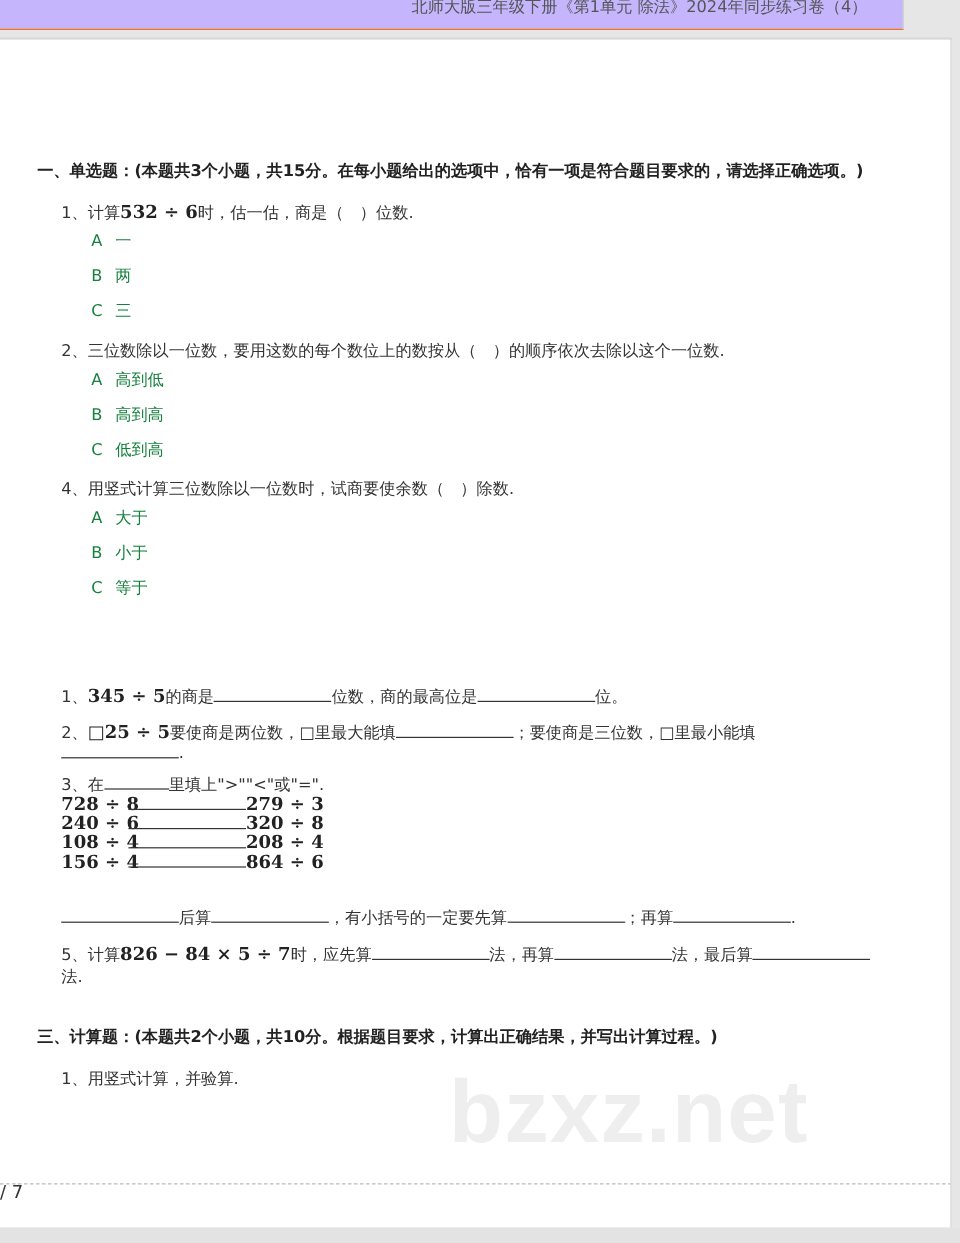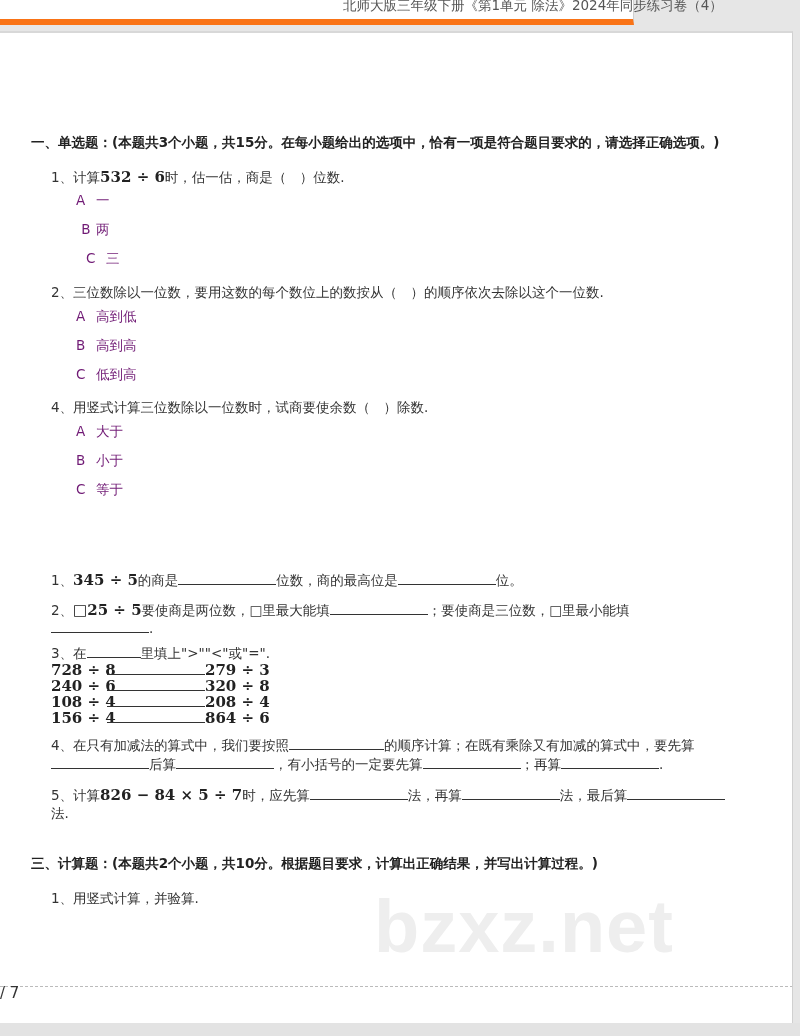--- a/index.html
+++ b/index.html
@@ -4,24 +4,24 @@
 <style>
   * { box-sizing: border-box; margin: 0; padding: 0; }
   html, body { width: 800px; height: 1036px; overflow: hidden; }
   body {
     background: #e6e6e6;
     font-family: "DejaVu Sans", "Liberation Sans", sans-serif;
     color: #333;
     position: relative;
   }
   .page-prev {
-    position: absolute; left: 0; top: 0; width: 634px; height: 25px;
-    background: #ffffff;
+    position: absolute; left: 0; top: 0; width: 753px; height: 25px;
+    background: #c4b5fd;
     border-right: 1px solid #d0d0d0;
-    border-bottom: 6px solid #f97316;
+    border-bottom: 1px solid #f97316;
   }
   .page-prev .header-title {
     position: absolute; left: 343px; top: -3px;
     font-size: 13.5px; color: #555; white-space: nowrap;
   }
   .page {
     position: absolute; left: 0; top: 31px; width: 793px; height: 992px;
     background: #fff;
     border-top: 2px solid #d8d8d8;
     border-right: 1px solid #d0d0d0;
@@ -34,21 +34,21 @@
   .section-title {
     position: absolute; left: 31px;
     font-size: 13.5px; font-weight: bold; color: #222; white-space: nowrap;
   }
   .q {
     position: absolute; left: 51px;
     font-size: 13.5px; color: #333; white-space: nowrap;
   }
   .opt {
     position: absolute; left: 76px;
-    font-size: 13.5px; color: #701a75; white-space: nowrap;
+    font-size: 13.5px; color: #15803d; white-space: nowrap;
   }
   .opt .letter { display: inline-block; width: 20px; }
   .math { font-family: "DejaVu Serif", "Liberation Serif", serif; font-weight: bold; color: #222; font-size: 15px; }
   .blank { display: inline-block; border-bottom: 1px solid #333; vertical-align: baseline; height: 12px; }
   .cmp-row {
     position: absolute; left: 51px;
     font-family: "DejaVu Serif", "Liberation Serif", serif; font-weight: bold;
     font-size: 15px; color: #222; white-space: nowrap; line-height: 16px;
   }
   .cmp-row .l { display: inline-block; width: 56px; }
@@ -75,22 +75,22 @@
 </div>
 
 <div class="page">
 
   <div class="section-title" style="top:101px;">一、单选题：(本题共3个小题，共15分。在每小题给出的选项中，恰有一项是符合题目要求的，请选择正确选项。)</div>
 
   <div class="q" style="top:135px;">
     <span>1、计算</span><span class="math">532 ÷ 6</span><span>时，估一估，商是（　）位数.</span>
   </div>
   <div class="opt" style="top:159px;"><span class="letter">A</span><span>一</span></div>
-  <div class="opt" style="top:188px;text-align:center;"><span class="letter">B</span><span>两</span></div>
-  <div class="opt" style="top:217px;margin-left:10px;"><span class="letter">C</span><span>三</span></div>
+  <div class="opt" style="top:188px;"><span class="letter">B</span><span>两</span></div>
+  <div class="opt" style="top:217px;"><span class="letter">C</span><span>三</span></div>
 
   <div class="q" style="top:251px;">2、三位数除以一位数，要用这数的每个数位上的数按从（　）的顺序依次去除以这个一位数.</div>
   <div class="opt" style="top:275px;"><span class="letter">A</span><span>高到低</span></div>
   <div class="opt" style="top:304px;"><span class="letter">B</span><span>高到高</span></div>
   <div class="opt" style="top:333px;"><span class="letter">C</span><span>低到高</span></div>
 
   <div class="q" style="top:366px;">4、用竖式计算三位数除以一位数时，试商要使余数（　）除数.</div>
   <div class="opt" style="top:390px;"><span class="letter">A</span><span>大于</span></div>
   <div class="opt" style="top:419px;"><span class="letter">B</span><span>小于</span></div>
   <div class="opt" style="top:448px;"><span class="letter">C</span><span>等于</span></div>
@@ -108,23 +108,20 @@
   </div>
 
   <div class="q" style="top:612px;">
     <span>3、在</span><span class="blank" style="width:54px;"></span><span>里填上"&gt;""&lt;"或"=".</span>
   </div>
   <div class="cmp-row" style="top:628px;"><span class="l">728 ÷ 8</span><span class="blank"></span><span>279 ÷ 3</span></div>
   <div class="cmp-row" style="top:644px;"><span class="l">240 ÷ 6</span><span class="blank"></span><span>320 ÷ 8</span></div>
   <div class="cmp-row" style="top:660px;"><span class="l">108 ÷ 4</span><span class="blank"></span><span>208 ÷ 4</span></div>
   <div class="cmp-row" style="top:676px;"><span class="l">156 ÷ 4</span><span class="blank"></span><span>864 ÷ 6</span></div>
 
-  <div class="q" style="top:704px;">
-    <span>4、在只有加减法的算式中，我们要按照</span><span class="blank" style="width:95px;"></span><span>的顺序计算；在既有乘除又有加减的算式中，要先算</span>
-  </div>
   <div class="q" style="top:723px;">
     <span class="blank" style="width:98px;"></span><span>后算</span><span class="blank" style="width:98px;"></span><span>，有小括号的一定要先算</span><span class="blank" style="width:98px;"></span><span>；再算</span><span class="blank" style="width:98px;"></span><span>.</span>
   </div>
 
   <div class="q" style="top:753px;">
     <span>5、计算</span><span class="math">826 − 84 × 5 ÷ 7</span><span>时，应先算</span><span class="blank" style="width:98px;"></span><span>法，再算</span><span class="blank" style="width:98px;"></span><span>法，最后算</span><span class="blank" style="width:98px;"></span>
   </div>
   <div class="q" style="top:772px;">法.</div>
 
   <div class="section-title" style="top:822px;text-align:center;">三、计算题：(本题共2个小题，共10分。根据题目要求，计算出正确结果，并写出计算过程。)</div>

